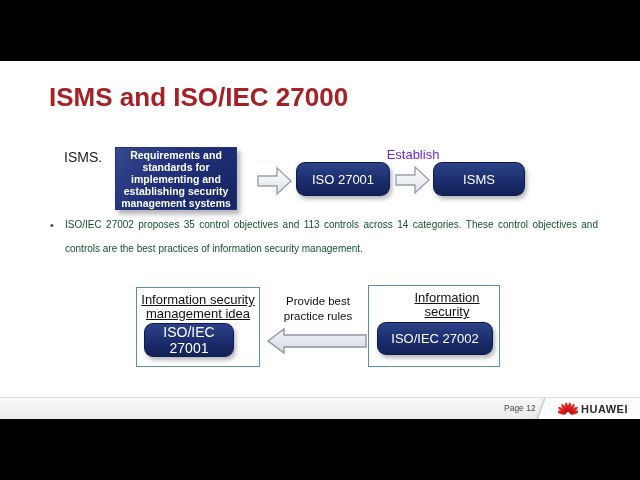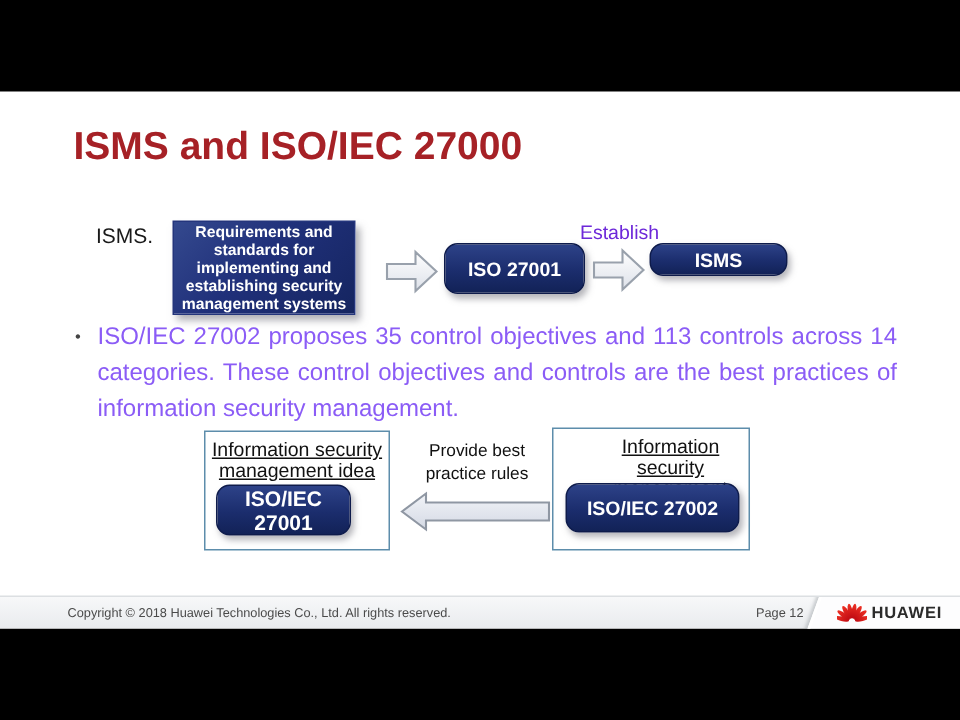--- a/index.html
+++ b/index.html
@@ -15,31 +15,31 @@
   
   #isms-label{left:64px;top:72px;font-size:14px;color:#1a1a1a;margin-top:16px;}
 
   
   .bigbox{left:115px;top:86px;width:122px;height:63px;
           background:linear-gradient(135deg,#34498e 0%,#20307a 45%,#152560 100%);
           border:1px solid #24357c;color:#fff;font-weight:bold;font-size:10.5px;line-height:12px;
           text-align:center;display:flex;align-items:center;justify-content:center;
           box-shadow:3px 4px 5px rgba(110,110,120,.55);padding:2px;box-sizing:border-box;}
   .chip{background:linear-gradient(180deg,#2d4288 0%,#1b2d6d 55%,#122257 100%);
-        border:1px solid #0e1b4b;border-radius:9px;color:#fff;font-weight:bold;
+        border:1px solid #0e1b4b;border-radius:9px;color:#fff;font-weight:normal;
         display:flex;align-items:center;justify-content:center;
         box-shadow:2px 3px 4px rgba(110,110,120,.5);box-sizing:border-box;}
   #chip-iso27001{left:296px;top:101px;width:94px;height:34px;font-size:13px;}
-  #chip-isms{left:433px;top:101px;width:92px;height:22px;font-size:13px;}
+  #chip-isms{left:433px;top:101px;width:92px;height:34px;font-size:13px;}
   #establish{left:372px;top:86px;width:82px;text-align:center;font-size:13px;color:#6d28d9;}
   .flow-arrow{pointer-events:none;}
 
   
   #bullet-dot{left:50px;top:158px;font-size:11px;color:#444;}
-  #paragraph{left:65px;top:152px;width:533px;font-size:16px;line-height:24px;color:#8b5cf6;
+  #paragraph{left:65px;top:152px;width:533px;font-size:10px;line-height:24px;color:#14532d;
              text-align:justify;}
 
   
   .outerbox{background:#fff;border:1px solid #5d8dab;box-sizing:border-box;text-align:center;}
   #d2-left{left:136px;top:226px;width:124px;height:80px;}
   #d2-right{left:368px;top:224px;width:132px;height:82px;padding-left:26px;}
   .outerbox .oblabel{display:block;margin-top:5px;font-size:13px;line-height:14px;color:#111;text-decoration:underline;}
   #chip-iso27001-2{left:7px;top:35px;width:90px;height:34px;font-size:14px;position:absolute;}
   #chip-iso27002{left:8px;top:36px;width:116px;height:33px;font-size:13px;position:absolute;}
   #d2-arrow-label{left:270px;top:233px;width:96px;text-align:center;font-size:11.5px;
@@ -109,21 +109,20 @@
       <polygon points="2,14 18,2 18,8 100,8 100,20 18,20 18,26" fill="url(#ag2)" stroke="#8f97a3" stroke-width="1.4"></polygon>
     </svg>
 
     <div class="abs outerbox" id="d2-right">
       <span class="oblabel">Information security management operations</span>
       <div class="chip" id="chip-iso27002">ISO/IEC 27002</div>
     </div>
 
     <div id="footer">
       <div id="footer-diag"></div>
-      <div id="copyright">Copyright © 2018 Huawei Technologies Co., Ltd. All rights reserved.</div>
       <div id="page-num">Page 12</div>
       <div id="brand">
         <svg width="20" height="15" viewBox="0 0 34 24">
           <defs>
             <linearGradient id="hw" x1="0" y1="0" x2="0" y2="1">
               <stop offset="0" stop-color="#ee3124"></stop>
                 <stop offset="1" stop-color="#c00a12"></stop>
             </linearGradient>
           </defs>
           <g fill="url(#hw)">

